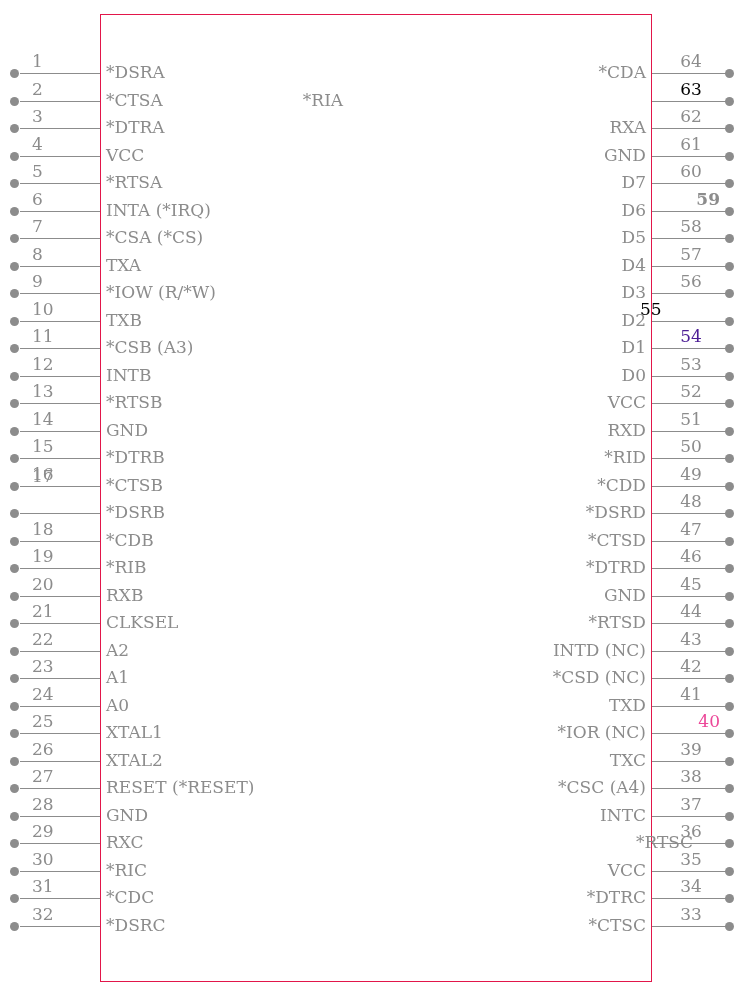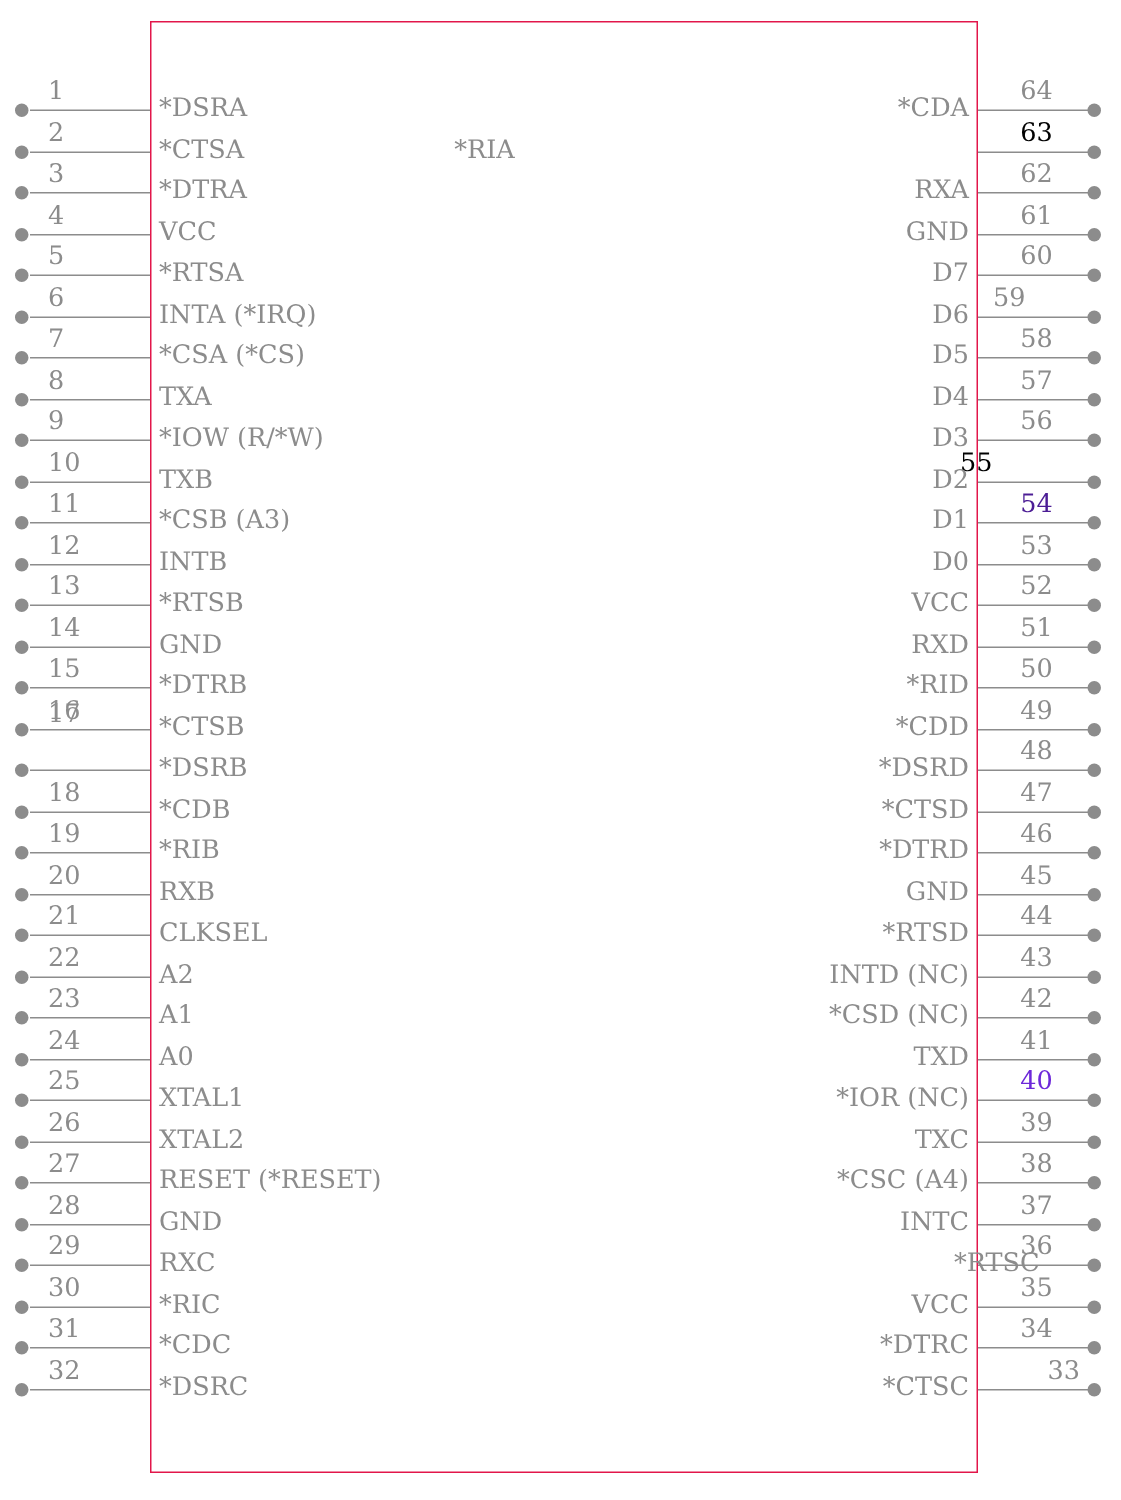--- a/index.html
+++ b/index.html
@@ -283,21 +283,21 @@
       </div>
       <div class="pin right">
         <div class="pin-line" style="border-top-color: rgb(140, 140, 140); top: 183px; left: 652px; width: 80px;"></div>
         <div class="pin-dot" style="background: rgb(140, 140, 140); top: 179px; left: 725px;"></div>
         <div class="pin-num" style="color: rgb(140, 140, 140); top: 163px; left: 662px; width: 58px; text-align: center;">60</div>
         <div class="pin-name" style="color: rgb(140, 140, 140); top: 174px; left: 0px; width: 646px; text-align: right;">D7</div>
       </div>
       <div class="pin right">
         <div class="pin-line" style="border-top-color: rgb(140, 140, 140); top: 210.5px; left: 652px; width: 80px;"></div>
         <div class="pin-dot" style="background: rgb(140, 140, 140); top: 206.5px; left: 725px;"></div>
-        <div class="pin-num" style="color: rgb(140, 140, 140); top: 190.5px; left: 662px; width: 58px; text-align: left;">59</div>
+        <div class="pin-num" style="color: rgb(140, 140, 140); top: 190.5px; left: 662px; width: 58px; text-align: right; font-weight: bold;">59</div>
         <div class="pin-name" style="color: rgb(140, 140, 140); top: 201.5px; left: 0px; width: 646px; text-align: right;">D6</div>
       </div>
       <div class="pin right">
         <div class="pin-line" style="border-top-color: rgb(140, 140, 140); top: 238px; left: 652px; width: 80px;"></div>
         <div class="pin-dot" style="background: rgb(140, 140, 140); top: 234px; left: 725px;"></div>
         <div class="pin-num" style="color: rgb(140, 140, 140); top: 218px; left: 662px; width: 58px; text-align: center;">58</div>
         <div class="pin-name" style="color: rgb(140, 140, 140); top: 229px; left: 0px; width: 646px; text-align: right;">D5</div>
       </div>
       <div class="pin right">
         <div class="pin-line" style="border-top-color: rgb(140, 140, 140); top: 265.5px; left: 652px; width: 80px;"></div>
@@ -397,21 +397,21 @@
       </div>
       <div class="pin right">
         <div class="pin-line" style="border-top-color: rgb(140, 140, 140); top: 705.5px; left: 652px; width: 80px;"></div>
         <div class="pin-dot" style="background: rgb(140, 140, 140); top: 701.5px; left: 725px;"></div>
         <div class="pin-num" style="color: rgb(140, 140, 140); top: 685.5px; left: 662px; width: 58px; text-align: center;">41</div>
         <div class="pin-name" style="color: rgb(140, 140, 140); top: 696.5px; left: 0px; width: 646px; text-align: right;">TXD</div>
       </div>
       <div class="pin right">
         <div class="pin-line" style="border-top-color: rgb(140, 140, 140); top: 733px; left: 652px; width: 80px;"></div>
         <div class="pin-dot" style="background: rgb(140, 140, 140); top: 729px; left: 725px;"></div>
-        <div class="pin-num" style="color: #6d28d9; top: 713px; left: 662px; width: 58px; text-align: center;">40</div>
+        <div class="pin-num" style="color: #ec4899; top: 713px; left: 662px; width: 58px; ">40</div>
         <div class="pin-name" style="color: rgb(140, 140, 140); top: 724px; left: 0px; width: 646px; text-align: right;">*IOR (NC)</div>
       </div>
       <div class="pin right">
         <div class="pin-line" style="border-top-color: rgb(140, 140, 140); top: 760.5px; left: 652px; width: 80px;"></div>
         <div class="pin-dot" style="background: rgb(140, 140, 140); top: 756.5px; left: 725px;"></div>
         <div class="pin-num" style="color: rgb(140, 140, 140); top: 740.5px; left: 662px; width: 58px; text-align: center;">39</div>
         <div class="pin-name" style="color: rgb(140, 140, 140); top: 751.5px; left: 0px; width: 646px; text-align: right;">TXC</div>
       </div>
       <div class="pin right">
         <div class="pin-line" style="border-top-color: rgb(140, 140, 140); top: 788px; left: 652px; width: 80px;"></div>
@@ -439,17 +439,17 @@
       </div>
       <div class="pin right">
         <div class="pin-line" style="border-top-color: rgb(140, 140, 140); top: 898px; left: 652px; width: 80px;"></div>
         <div class="pin-dot" style="background: rgb(140, 140, 140); top: 894px; left: 725px;"></div>
         <div class="pin-num" style="color: rgb(140, 140, 140); top: 878px; left: 662px; width: 58px; text-align: center;">34</div>
         <div class="pin-name" style="color: rgb(140, 140, 140); top: 889px; left: 0px; width: 646px; text-align: right;">*DTRC</div>
       </div>
       <div class="pin right">
         <div class="pin-line" style="border-top-color: rgb(140, 140, 140); top: 925.5px; left: 652px; width: 80px;"></div>
         <div class="pin-dot" style="background: rgb(140, 140, 140); top: 921.5px; left: 725px;"></div>
-        <div class="pin-num" style="color: rgb(140, 140, 140); top: 905.5px; left: 662px; width: 58px; text-align: right;">33</div>
+        <div class="pin-num" style="color: rgb(140, 140, 140); top: 905.5px; left: 662px; width: 58px; text-align: center;">33</div>
         <div class="pin-name" style="color: rgb(140, 140, 140); top: 916.5px; left: 0px; width: 646px; text-align: right;">*CTSC</div>
       </div>
     </div>
 </div>
 
 </body></html>

